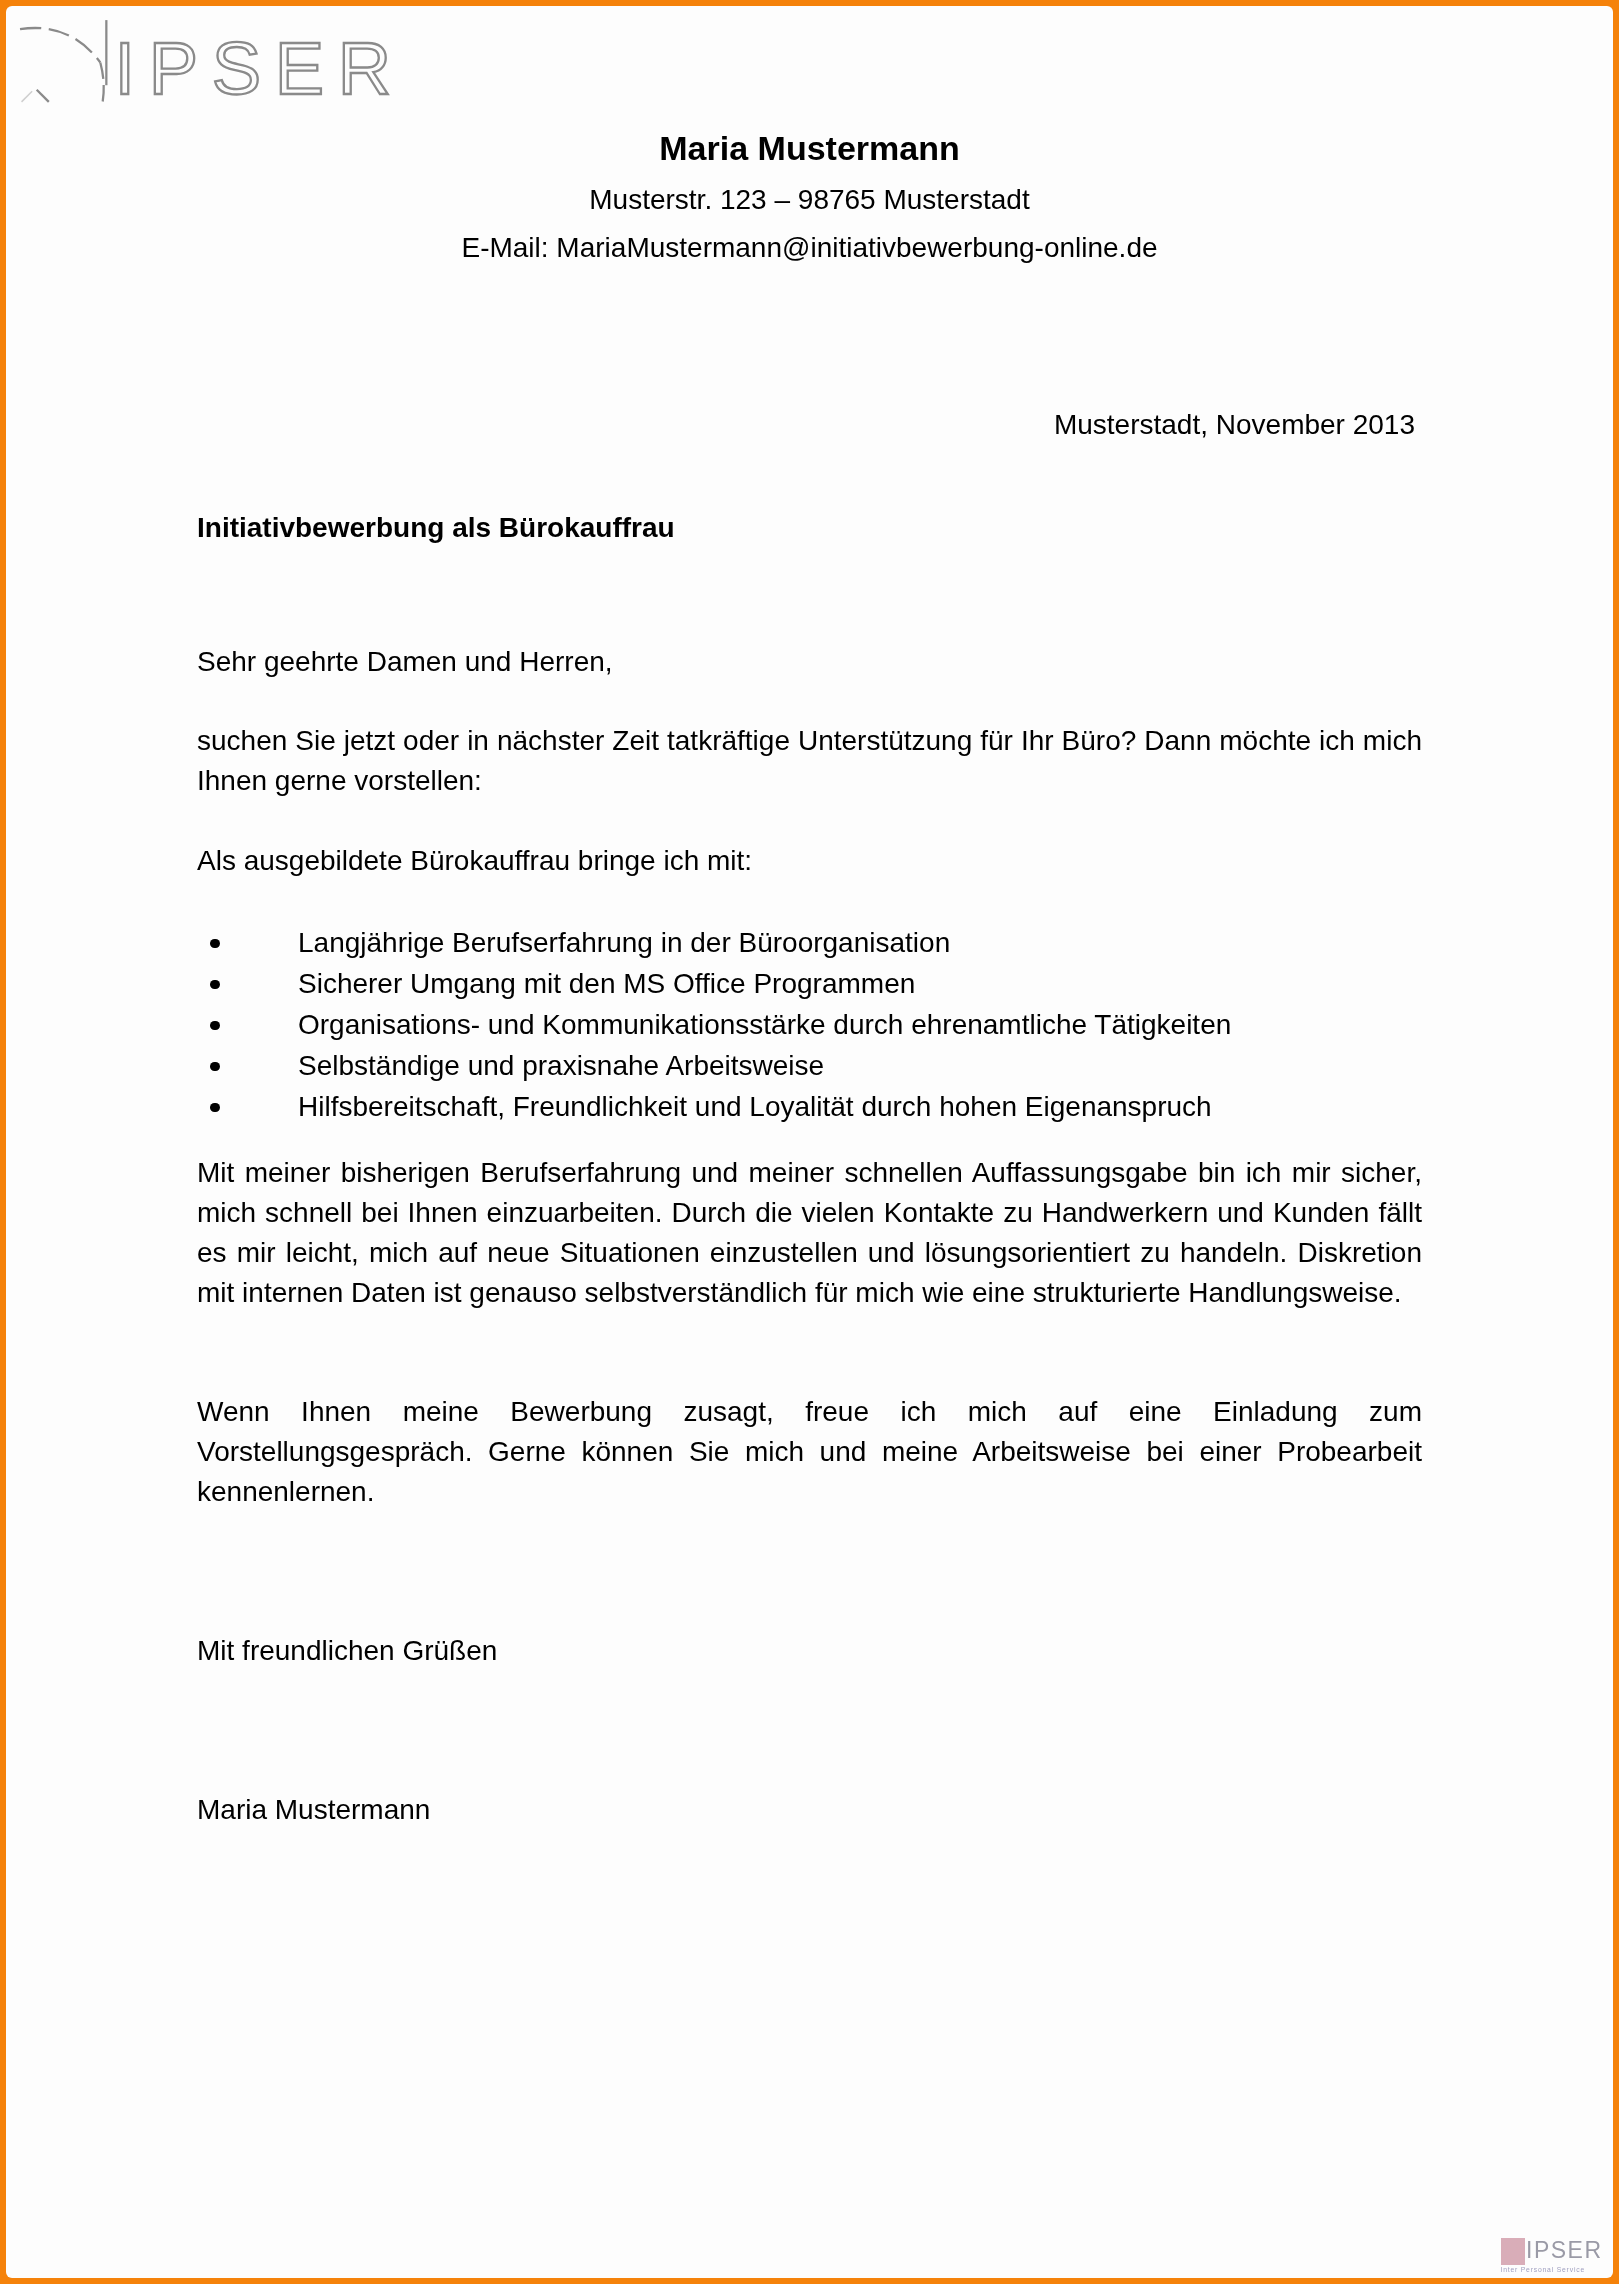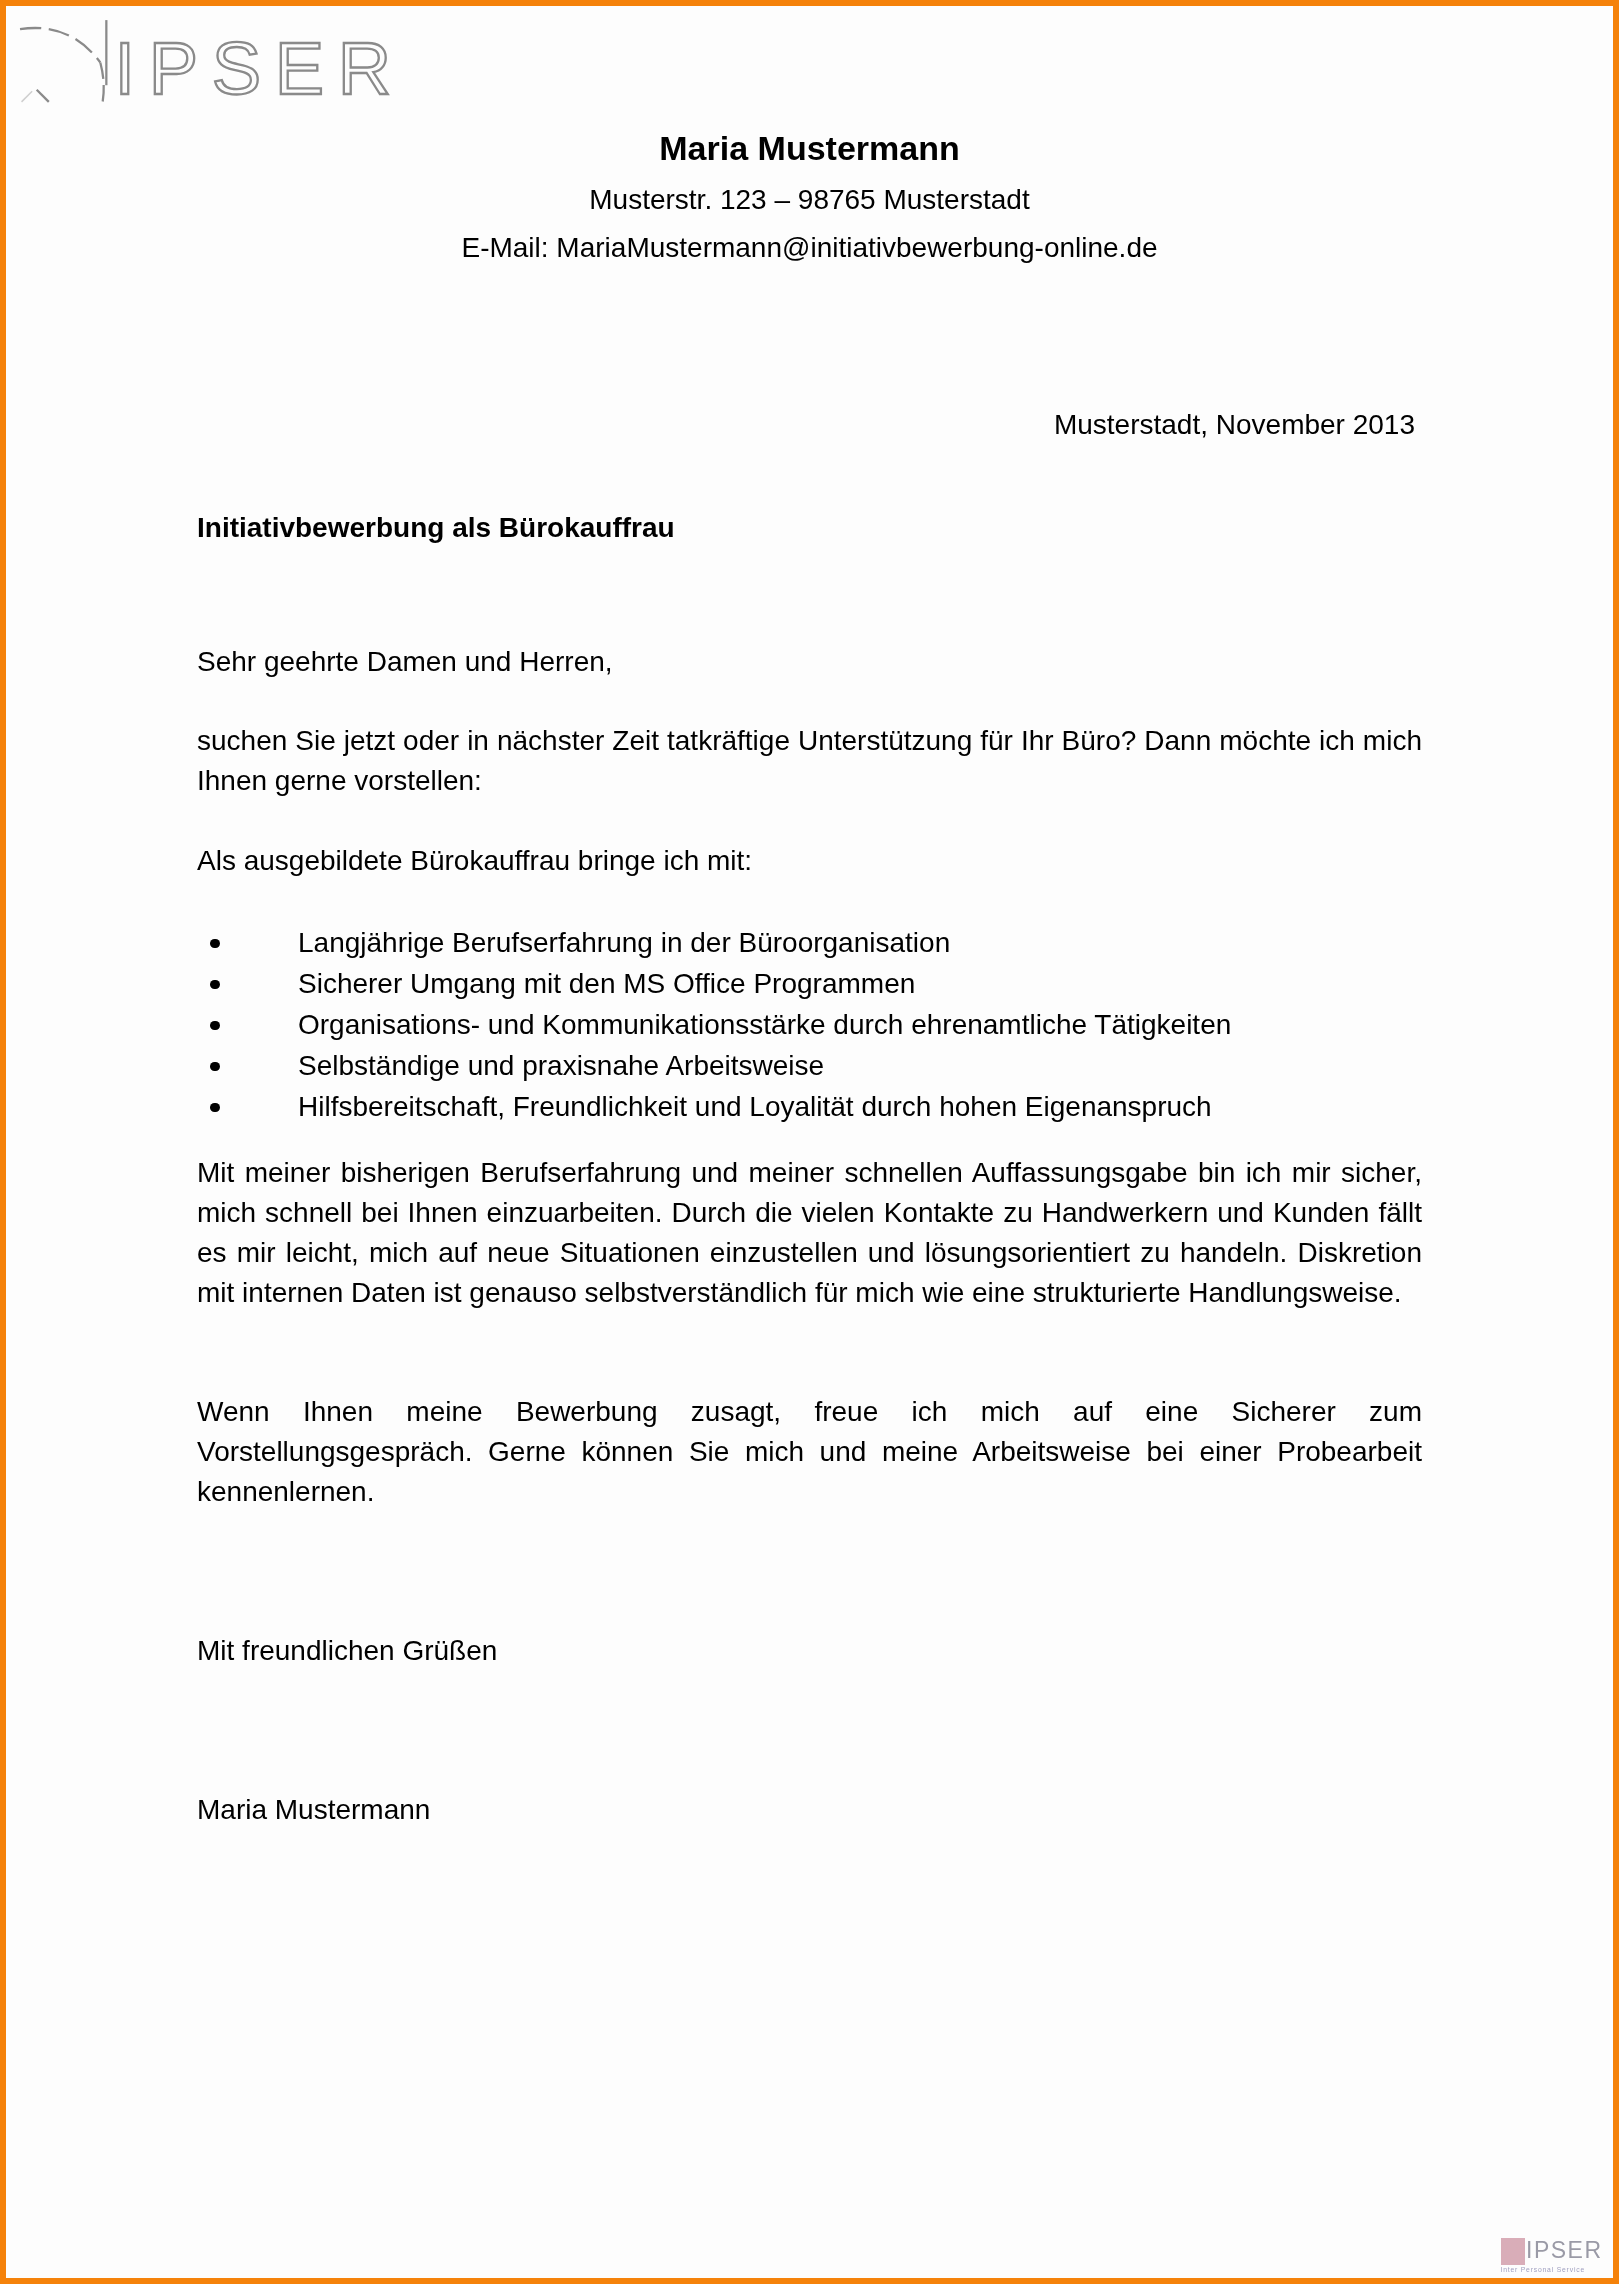--- a/index.html
+++ b/index.html
@@ -5,20 +5,21 @@
   html, body { margin: 0; padding: 0; }
   body {
     width: 1619px; height: 2284px; position: relative; overflow: hidden;
     background: #f5820a;
     font-family: "Liberation Sans", sans-serif;
     color: #000;
   }
   .page {
     position: absolute; left: 6px; top: 6px; right: 6px; bottom: 6px;
     background: #fdfdfd;
+    border-radius: 6px;
   }
   .abs { position: absolute; }
   .logo-top {
     left: 10.6px; top: 10.6px; width: 379px; height: 91px;
   }
   .logo-top .wordmark {
     position: absolute; left: 98px; top: 15px;
     font-size: 74px; letter-spacing: 13.6px; font-weight: 400;
     color: transparent;
     -webkit-text-stroke: 2.3px #8a8a8a;
@@ -98,21 +99,21 @@
   <ul class="abs bullets">
     <li><span class="dot"></span><span>Langjährige Berufserfahrung in der Büroorganisation</span></li>
     <li><span class="dot"></span><span>Sicherer Umgang mit den MS Office Programmen</span></li>
     <li><span class="dot"></span><span>Organisations- und Kommunikationsstärke durch ehrenamtliche Tätigkeiten</span></li>
     <li><span class="dot"></span><span>Selbständige und praxisnahe Arbeitsweise</span></li>
     <li><span class="dot"></span><span>Hilfsbereitschaft, Freundlichkeit und Loyalität durch hohen Eigenanspruch</span></li>
   </ul>
 
   <div class="abs text justify" style="top:1147px">Mit meiner bisherigen Berufserfahrung und meiner schnellen Auffassungsgabe bin ich mir sicher, mich schnell bei Ihnen einzuarbeiten. Durch die vielen Kontakte zu Handwerkern und Kunden fällt es mir leicht, mich auf neue Situationen einzustellen und lösungsorientiert zu handeln. Diskretion mit internen Daten ist genauso selbstverständlich für mich wie eine strukturierte Handlungsweise.</div>
 
-  <div class="abs text justify" style="top:1386px">Wenn Ihnen meine Bewerbung zusagt, freue ich mich auf eine Sicherer zum Vorstellungsgespräch. Gerne können Sie mich und meine Arbeitsweise bei einer Probearbeit kennenlernen.</div>
+  <div class="abs text justify" style="top:1386px">Wenn Ihnen meine Bewerbung zusagt, freue ich mich auf eine Einladung zum Vorstellungsgespräch. Gerne können Sie mich und meine Arbeitsweise bei einer Probearbeit kennenlernen.</div>
 
 
   <div class="abs text" style="top:1625px">Mit freundlichen Grüßen</div>
 
   <div class="abs text" style="top:1784px">Maria Mustermann</div>
 
   <div class="abs logo-bottom">
     <span class="mark"></span>
     <span class="word">IPSER</span>
     <span class="tag">Inter Personal Service</span>

